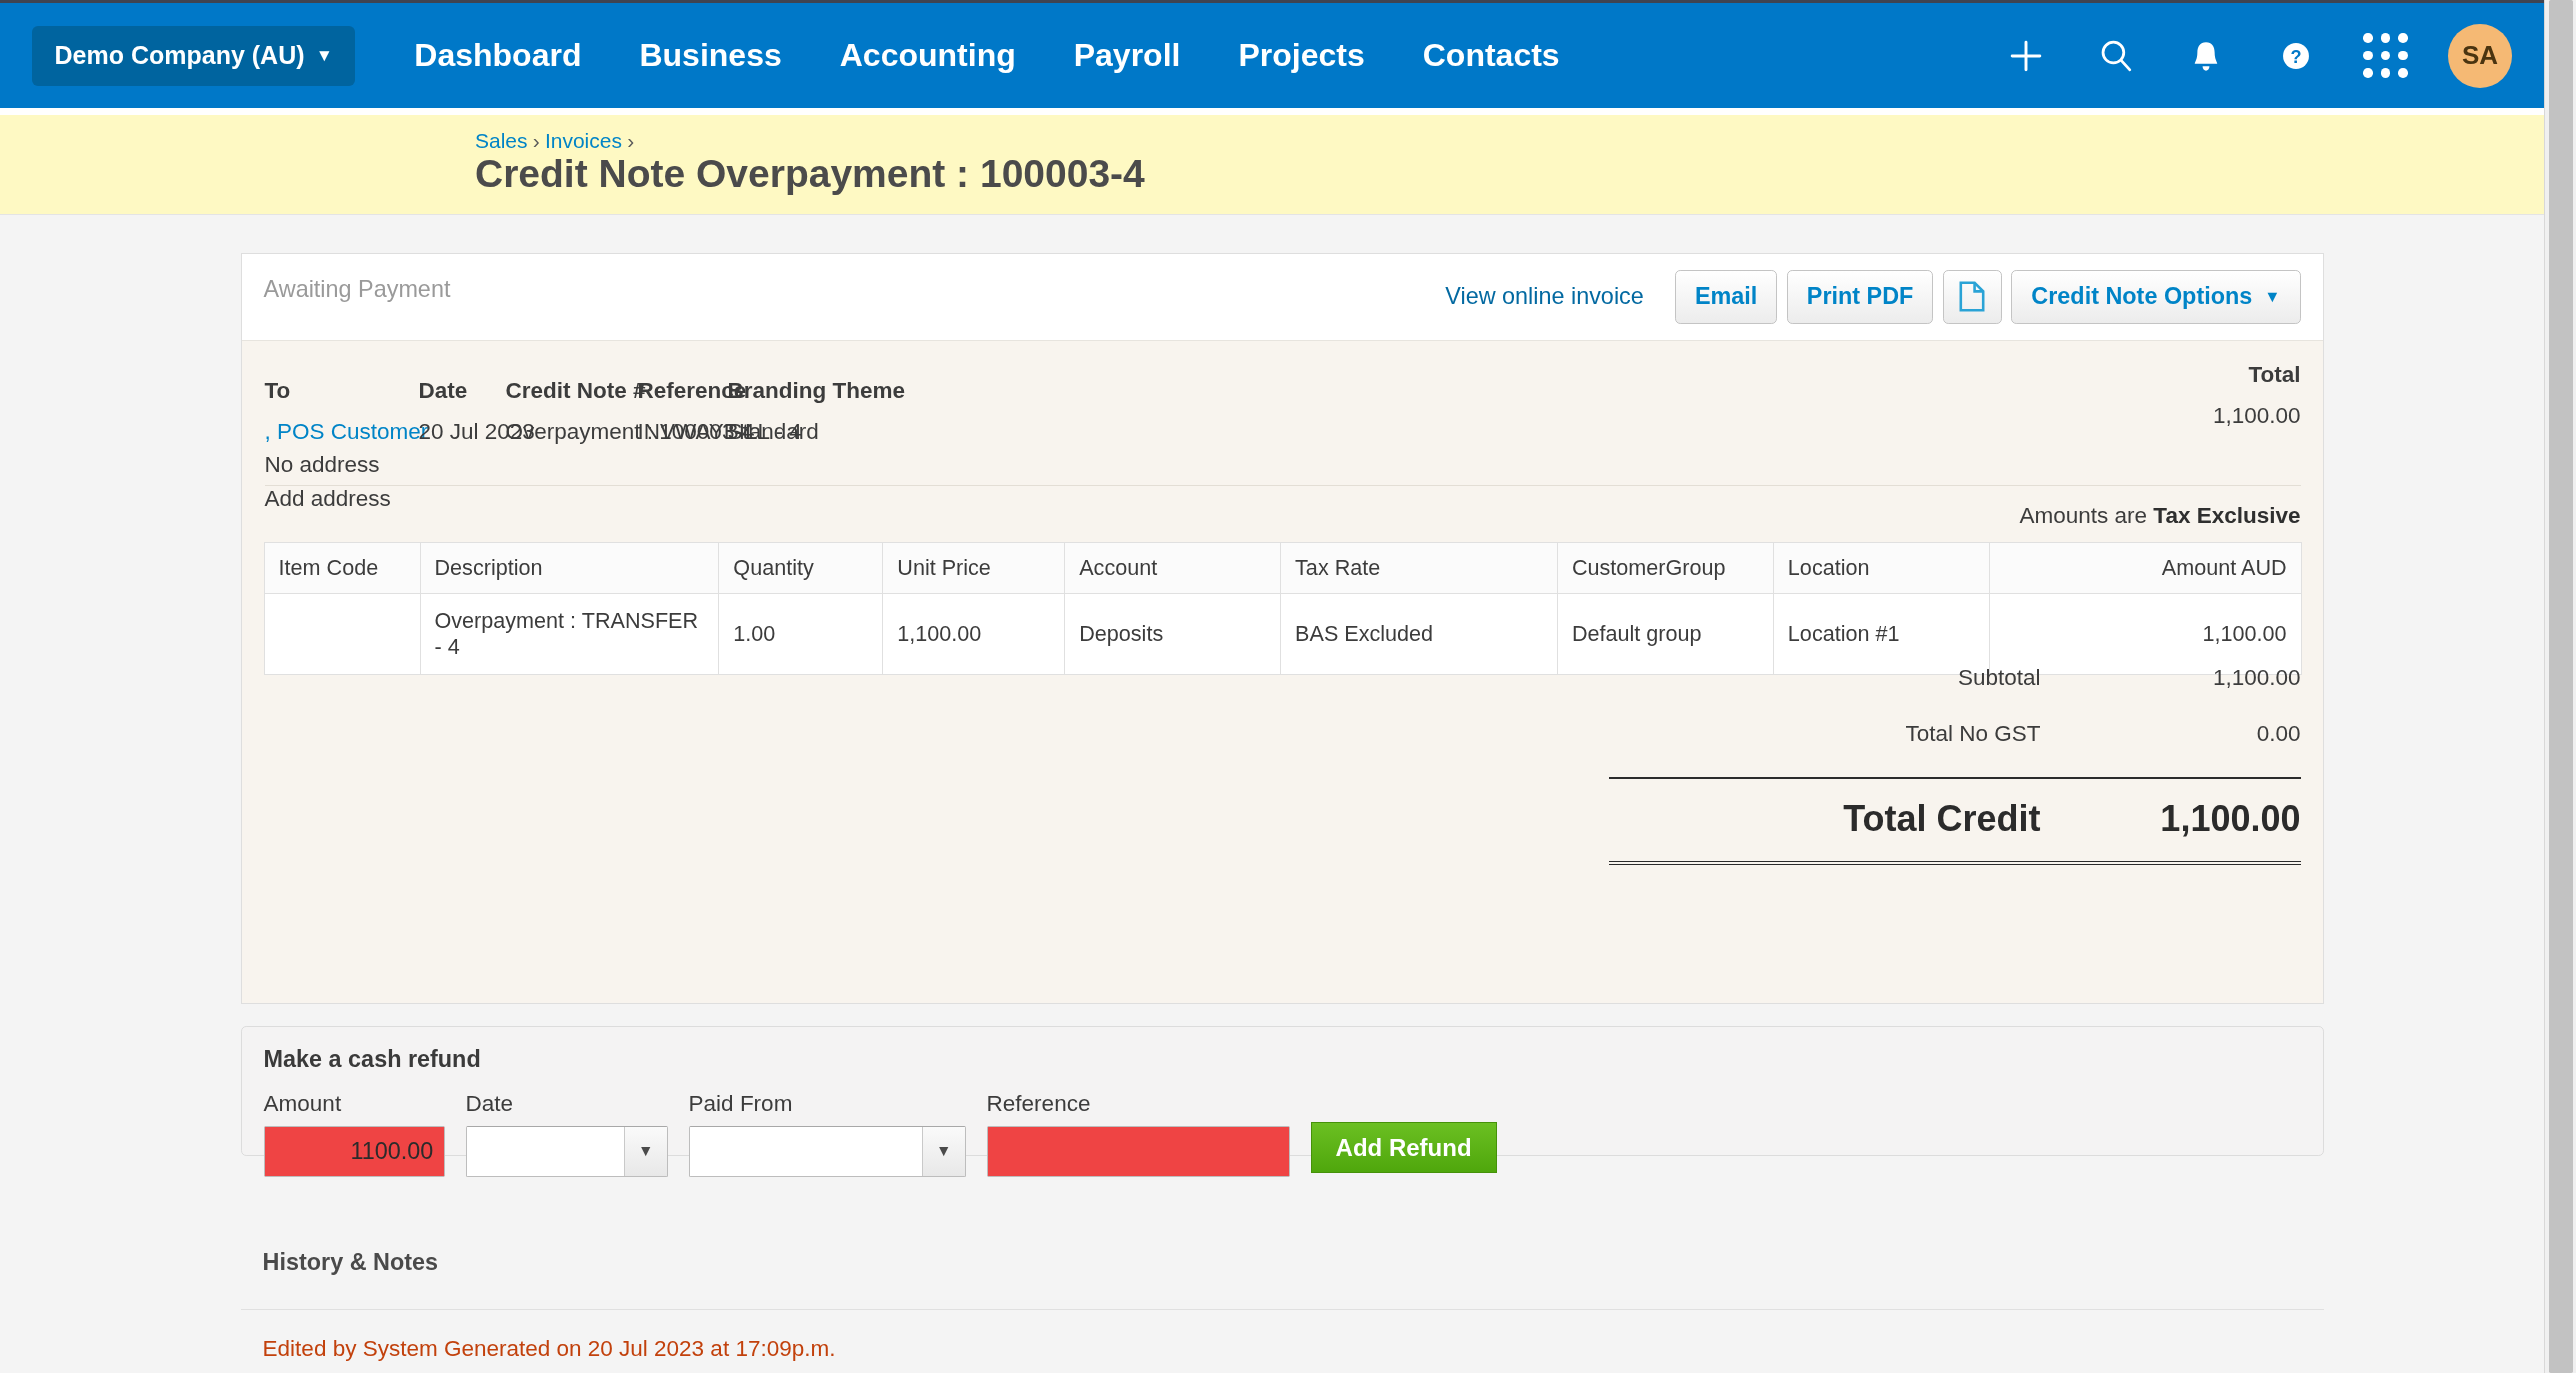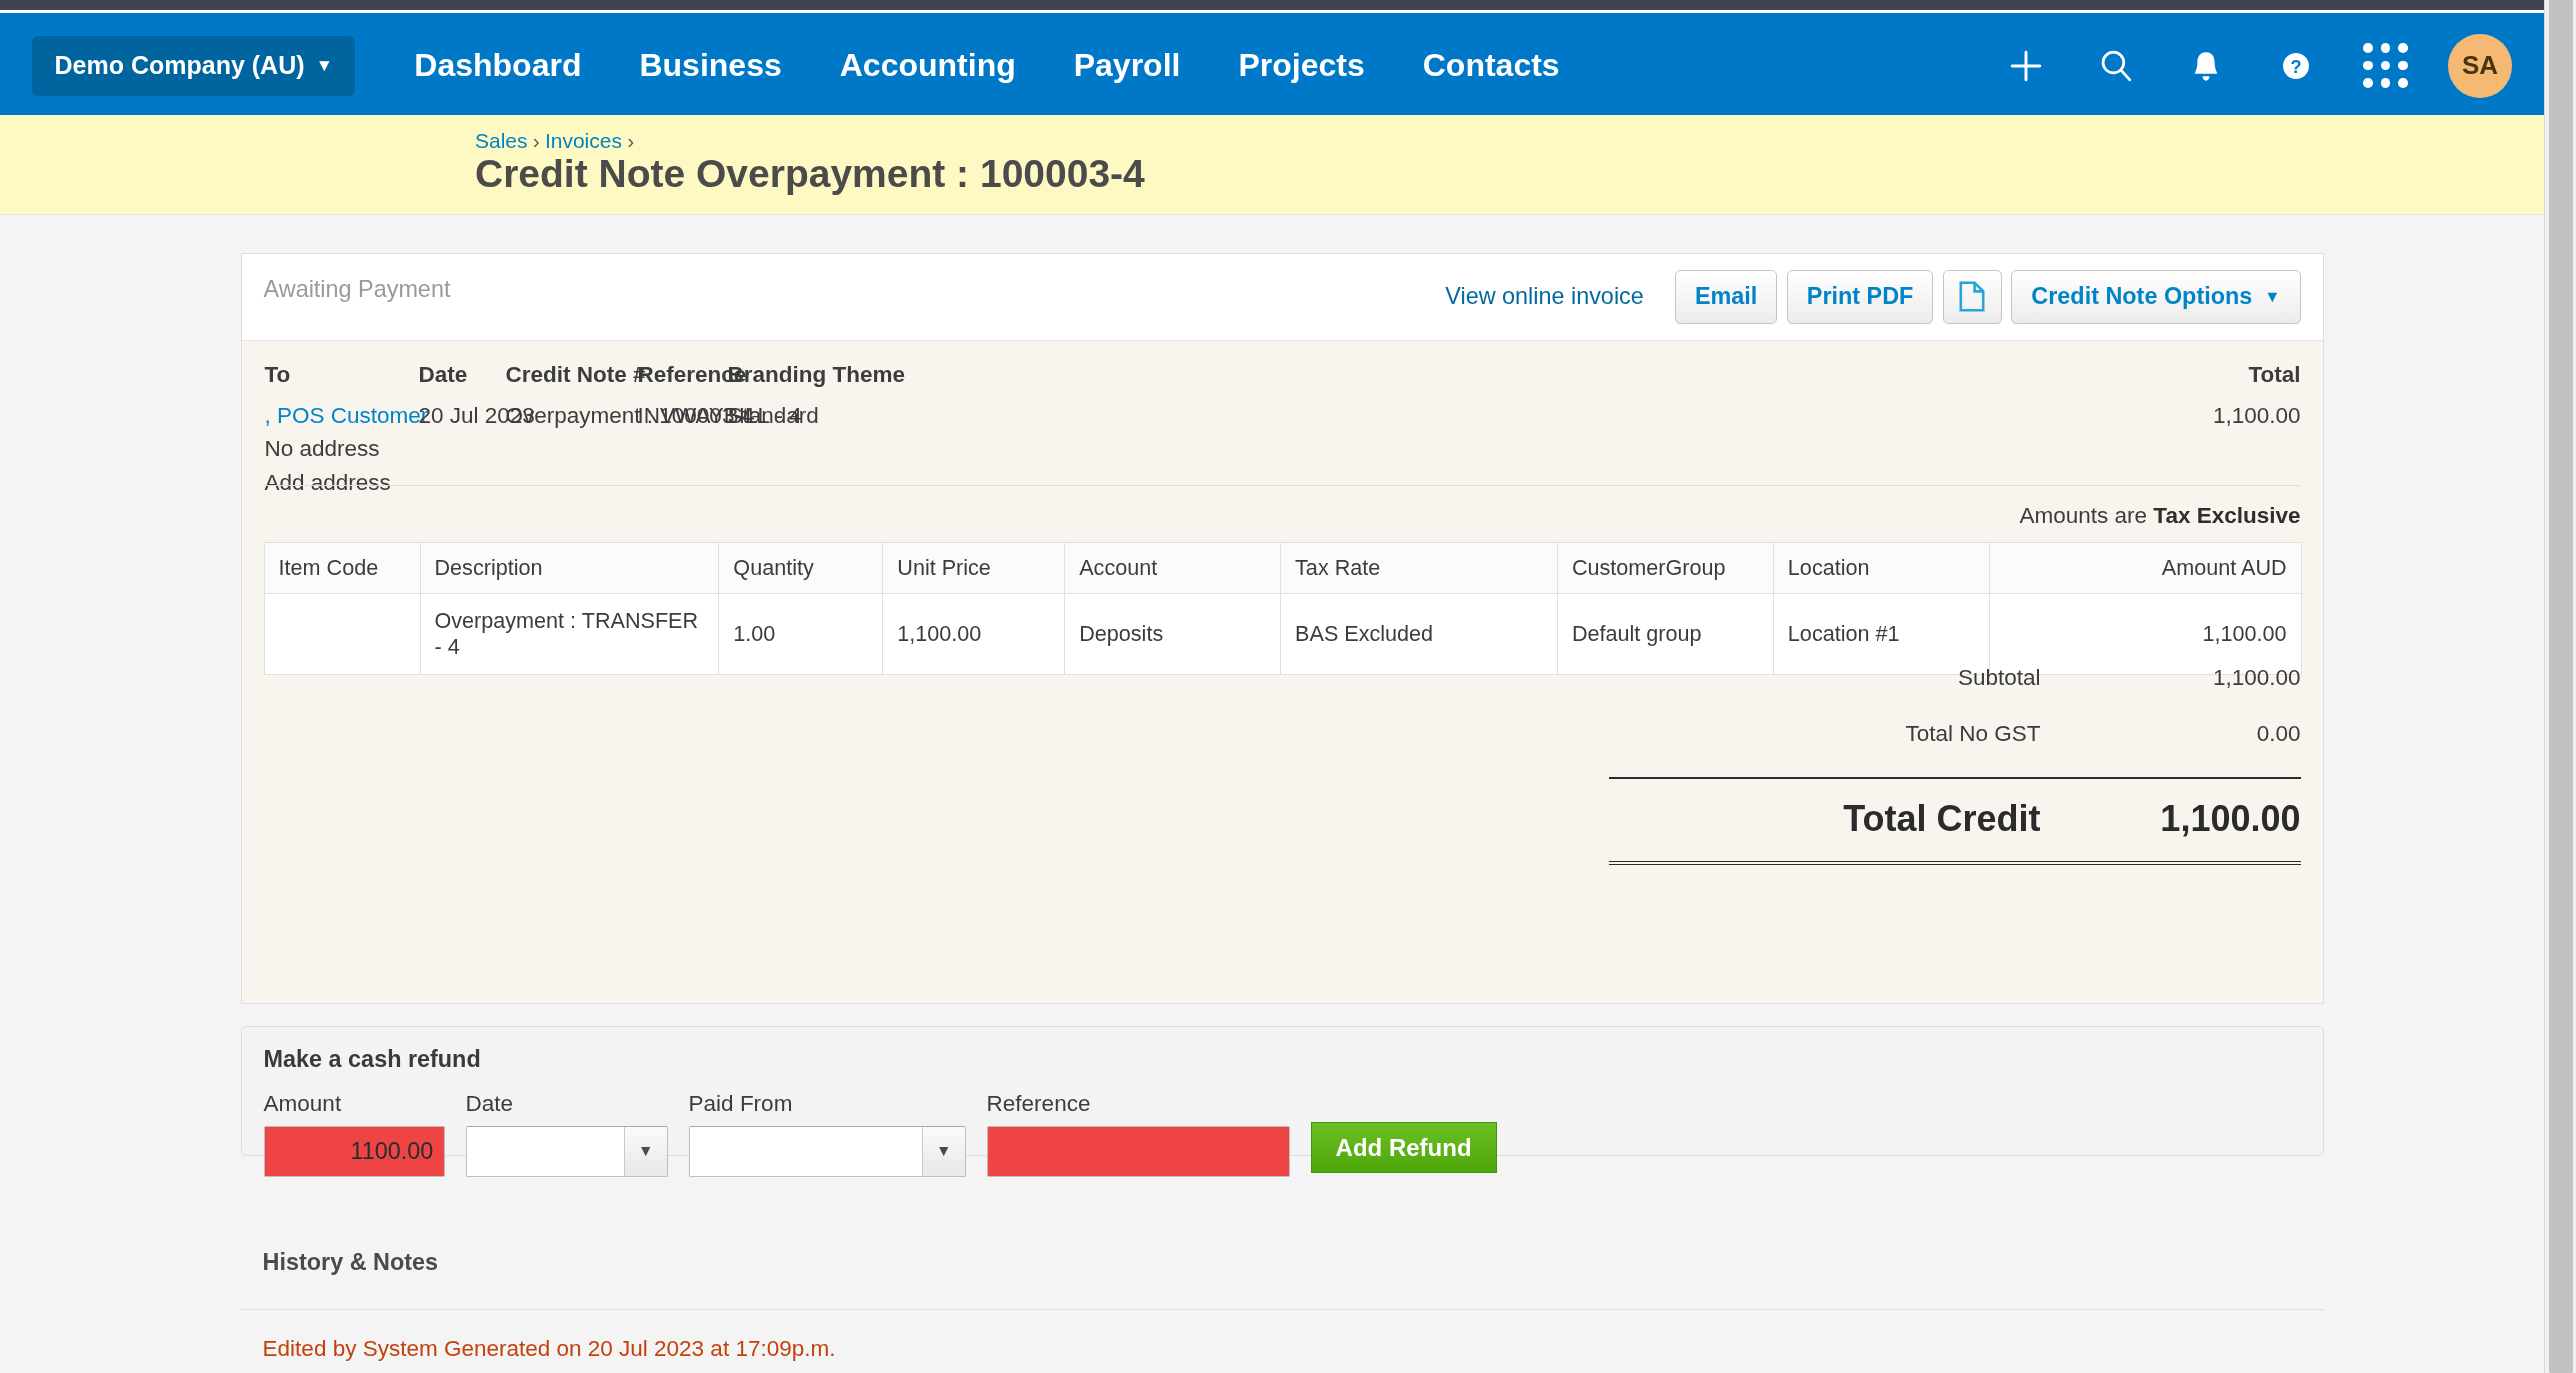--- a/index.html
+++ b/index.html
@@ -27,21 +27,21 @@
   }
   .scrollbar-thumb {
     position: absolute; top: 0; left: 4.3px;
     width: 23.4px; height: 1373px;
     background: #c2c2c2;
     border-radius: 1.7px;
   }
 
   
   .navbar {
-    position: absolute; top: 13px; left: 0;
+    position: absolute; top: 3px; left: 0;
     width: 2544px; height: 105px;
     background: #0078c8;
     display: flex; align-items: center;
   }
   .org-button {
     margin-left: 32px;
     background: #00649f;
     color: #ffffff;
     border-radius: 6px;
     height: 60px;
@@ -155,21 +155,21 @@
   .btn-icon { width: 59px; padding: 0; }
   .btn-caret { margin-left: 12px; font-size: 16.4px; }
 
   
   .card-body {
     background: #f8f4ee;
     height: 662px;
     position: relative;
   }
   .meta-grid {
-    position: absolute; left: 22.5px; top: 21px;
+    position: absolute; left: 22.5px; top: 37px;
     display: flex;
     justify-content: space-between;
   }
   .meta-col { margin-right: 0; }
   .meta-label { font-size: 22.5px; font-weight: bold; color: #3c3c3c; white-space: nowrap; }
   .meta-value { font-size: 22.5px; color: #3c3c3c; margin-top: 14.7px; white-space: nowrap; }
   .meta-value a, .link-blue { color: #0084c7; text-decoration: none; }
   .meta-sub { font-size: 22.5px; color: #3c3c3c; margin-top: 7.8px; white-space: nowrap; }
   .col-to { width: 154px; }
   .col-date { width: 87px; }

